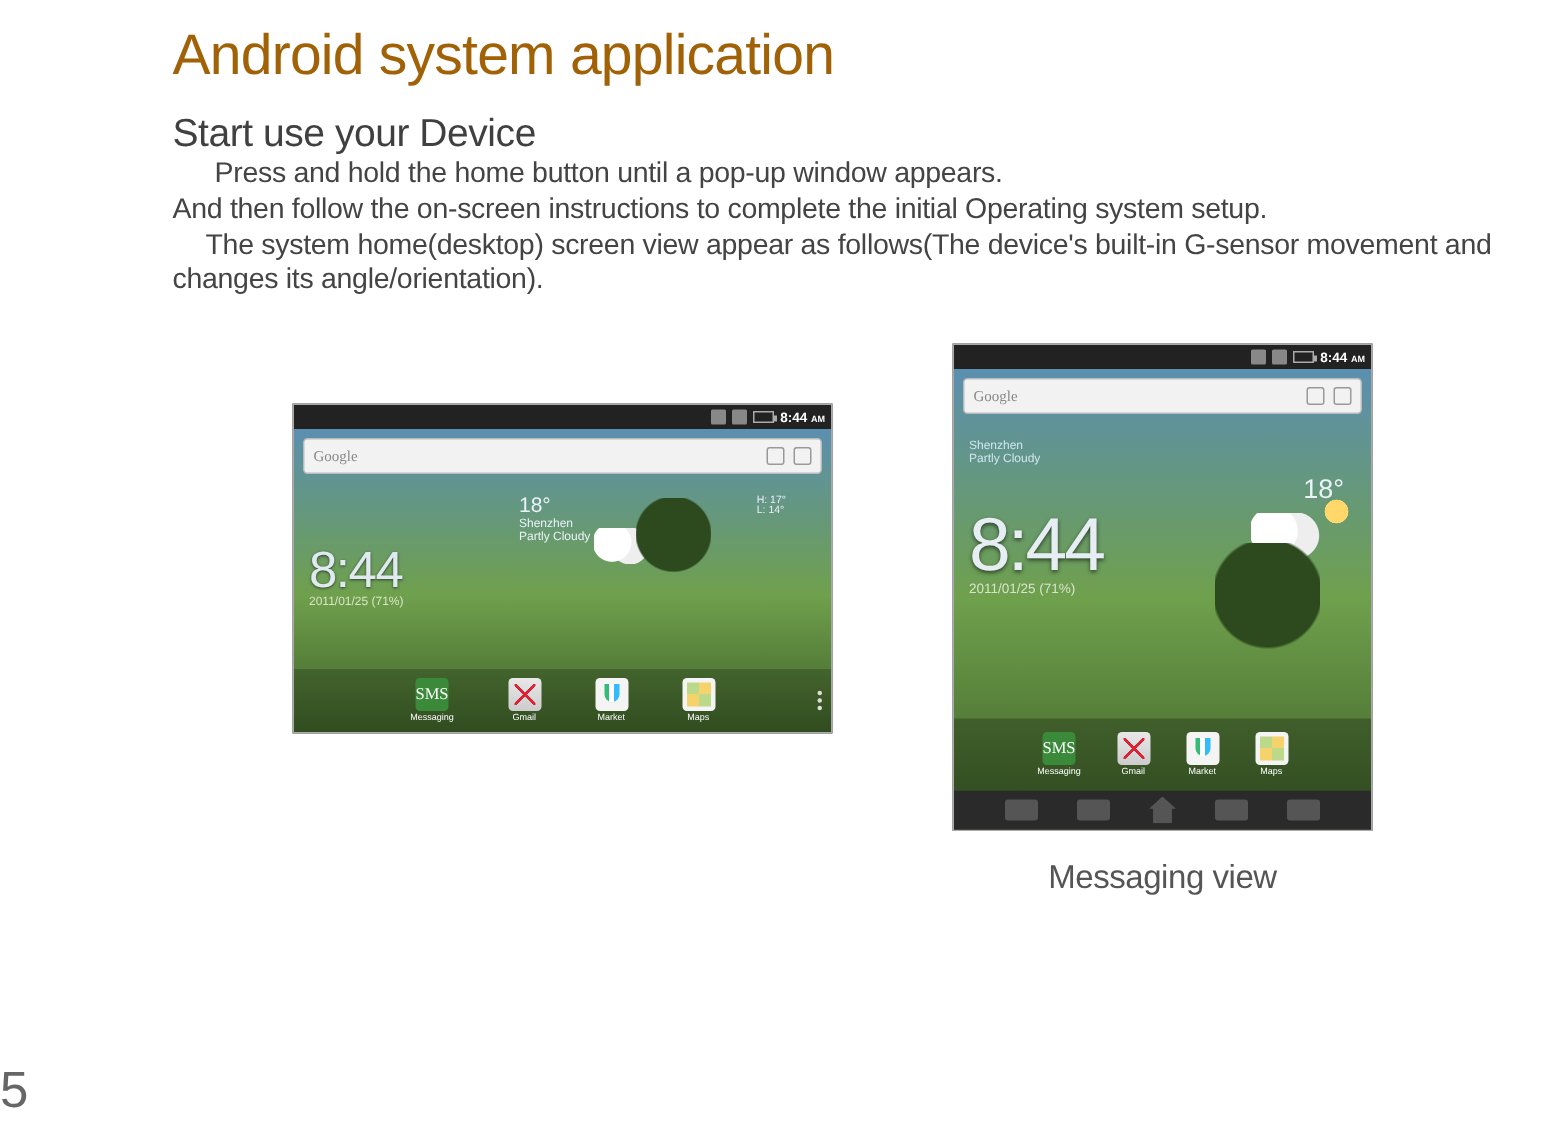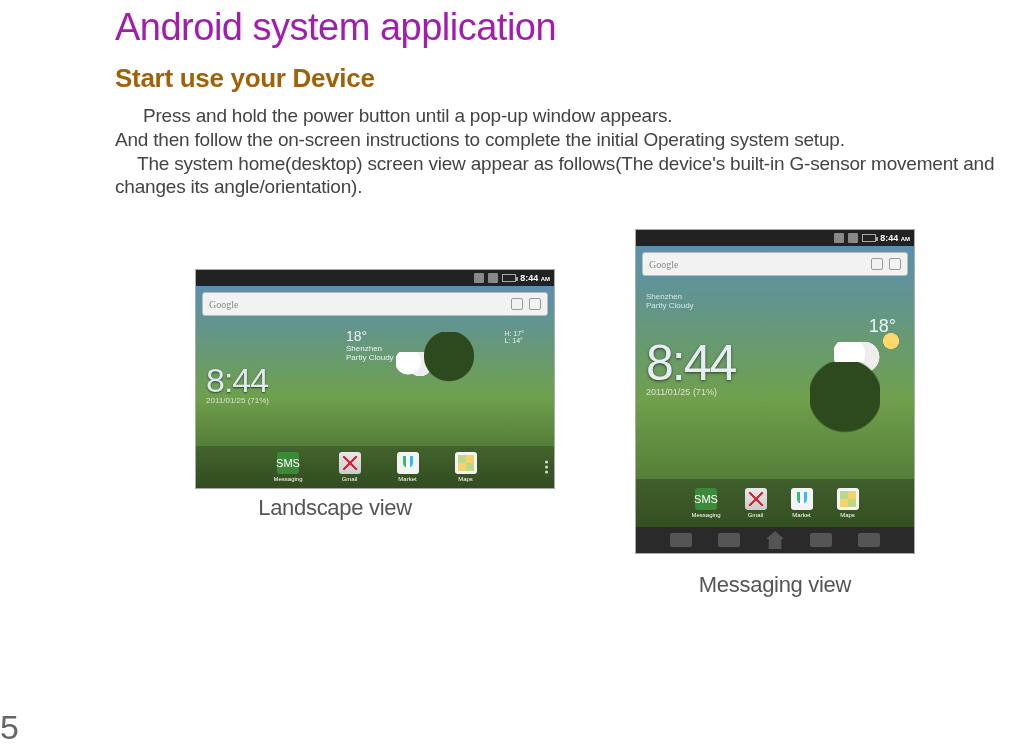--- a/index.html
+++ b/index.html
@@ -11,30 +11,30 @@
     color: #555;
     position: relative;
     padding-left: 115px;
     padding-right: 10px;
     padding-top: 0;
     font-stretch: condensed;
   }
   h1.main-title {
     font-size: 38px;
     font-weight: 300;
-    color: #a21caf;
-    margin-top: 6px;
+    color: #a16207;
+    margin-top: 16px;
     margin-bottom: 14px;
     letter-spacing: -0.5px;
   }
   h2.sub-title {
     font-size: 26px;
-    font-weight: 700;
-    color: #a16207;
-    margin-bottom: 10px;
+    font-weight: 400;
+    color: #404040;
+    margin-bottom: 0;
     letter-spacing: -0.3px;
   }
   .body-text {
     font-size: 19px;
     font-weight: 300;
     color: #444;
     line-height: 1.25;
     letter-spacing: -0.2px;
   }
   .indent1 { text-indent: 28px; }
@@ -128,21 +128,21 @@
     justify-content: center;
     align-items: center;
     gap: 36px;
     position: relative;
   }
   .app {
     display: flex; flex-direction: column; align-items: center; gap: 2px;
     font-size: 6px; color: #fff;
   }
   .app-ic { width: 22px; height: 22px; border-radius: 3px; display:flex; align-items:center; justify-content:center; font-size: 11px; color:#fff; }
-  .ic-sms { background: #3a8a3a; }
+  .ic-sms { background: #3a8a3a; font-family: Liberation Serif, serif; }
   .ic-gmail { background: linear-gradient(#e8e8e8,#ccc); position:relative; }
   .ic-gmail::after { content:""; position:absolute; inset:4px; background: linear-gradient(135deg, transparent 45%, #d23 46% 54%, transparent 55%), linear-gradient(-135deg, transparent 45%, #d23 46% 54%, transparent 55%); }
   .ic-market { background: #f4f4f4; position:relative; }
   .ic-market::after{ content:""; position:absolute; left:6px; top:4px; width:10px; height:12px; background: linear-gradient(90deg,#3b7 33%,#fff 33% 66%,#3bf 66%); border-radius: 0 0 6px 6px; }
   .ic-maps { background: #f4f4f4; position:relative; }
   .ic-maps::after{ content:""; position:absolute; left:3px; top:3px; width:16px; height:16px; background: conic-gradient(#f5d26a 0 25%, #bcd98a 25% 50%, #f5d26a 50% 75%, #bcd98a 75%); }
   .dots { position:absolute; right:6px; top:50%; transform:translateY(-50%); display:flex; flex-direction:column; gap:2px;}
   .dots span { width:3px; height:3px; background:#ddd; border-radius:50%;}
 
   
@@ -201,21 +201,21 @@
     font-weight: 300;
     color: #666;
   }
 </style>
 </head>
 <body>
 
 <h1 class="main-title">Android system application</h1>
 <h2 class="sub-title">Start use your Device</h2>
 
-<p class="body-text indent1">Press and hold the power button  until a pop-up window appears.</p>
+<p class="body-text indent1">Press and hold the home button  until a pop-up window appears.</p>
 <p class="body-text">And then follow the on-screen instructions to complete the initial Operating system setup.</p>
 <p class="body-text indent2">The system home(desktop) screen view appear as follows(The device's built-in G-sensor movement and changes its angle/orientation).</p>
 
 <div class="views-row">
 
   <div class="view-col">
     <div class="device-land">
       <div class="statusbar">
         <span class="stat-icon"></span>
         <span class="stat-icon"></span>
@@ -264,21 +264,20 @@
             <span>Maps</span>
           </div>
           <div class="dots">
               <span></span>
               <span></span>
               <span></span>
             </div>
         </div>
       </div>
     </div>
-    <div class="caption">Landscape view</div>
   </div>
 
   <div class="view-col">
     <div class="device-port">
       <div class="statusbar">
         <span class="stat-icon"></span>
         <span class="stat-icon"></span>
         <span class="bat"></span>
         <span><span>8:44</span> <span style="font-size:6px;">AM</span></span>
       </div>

